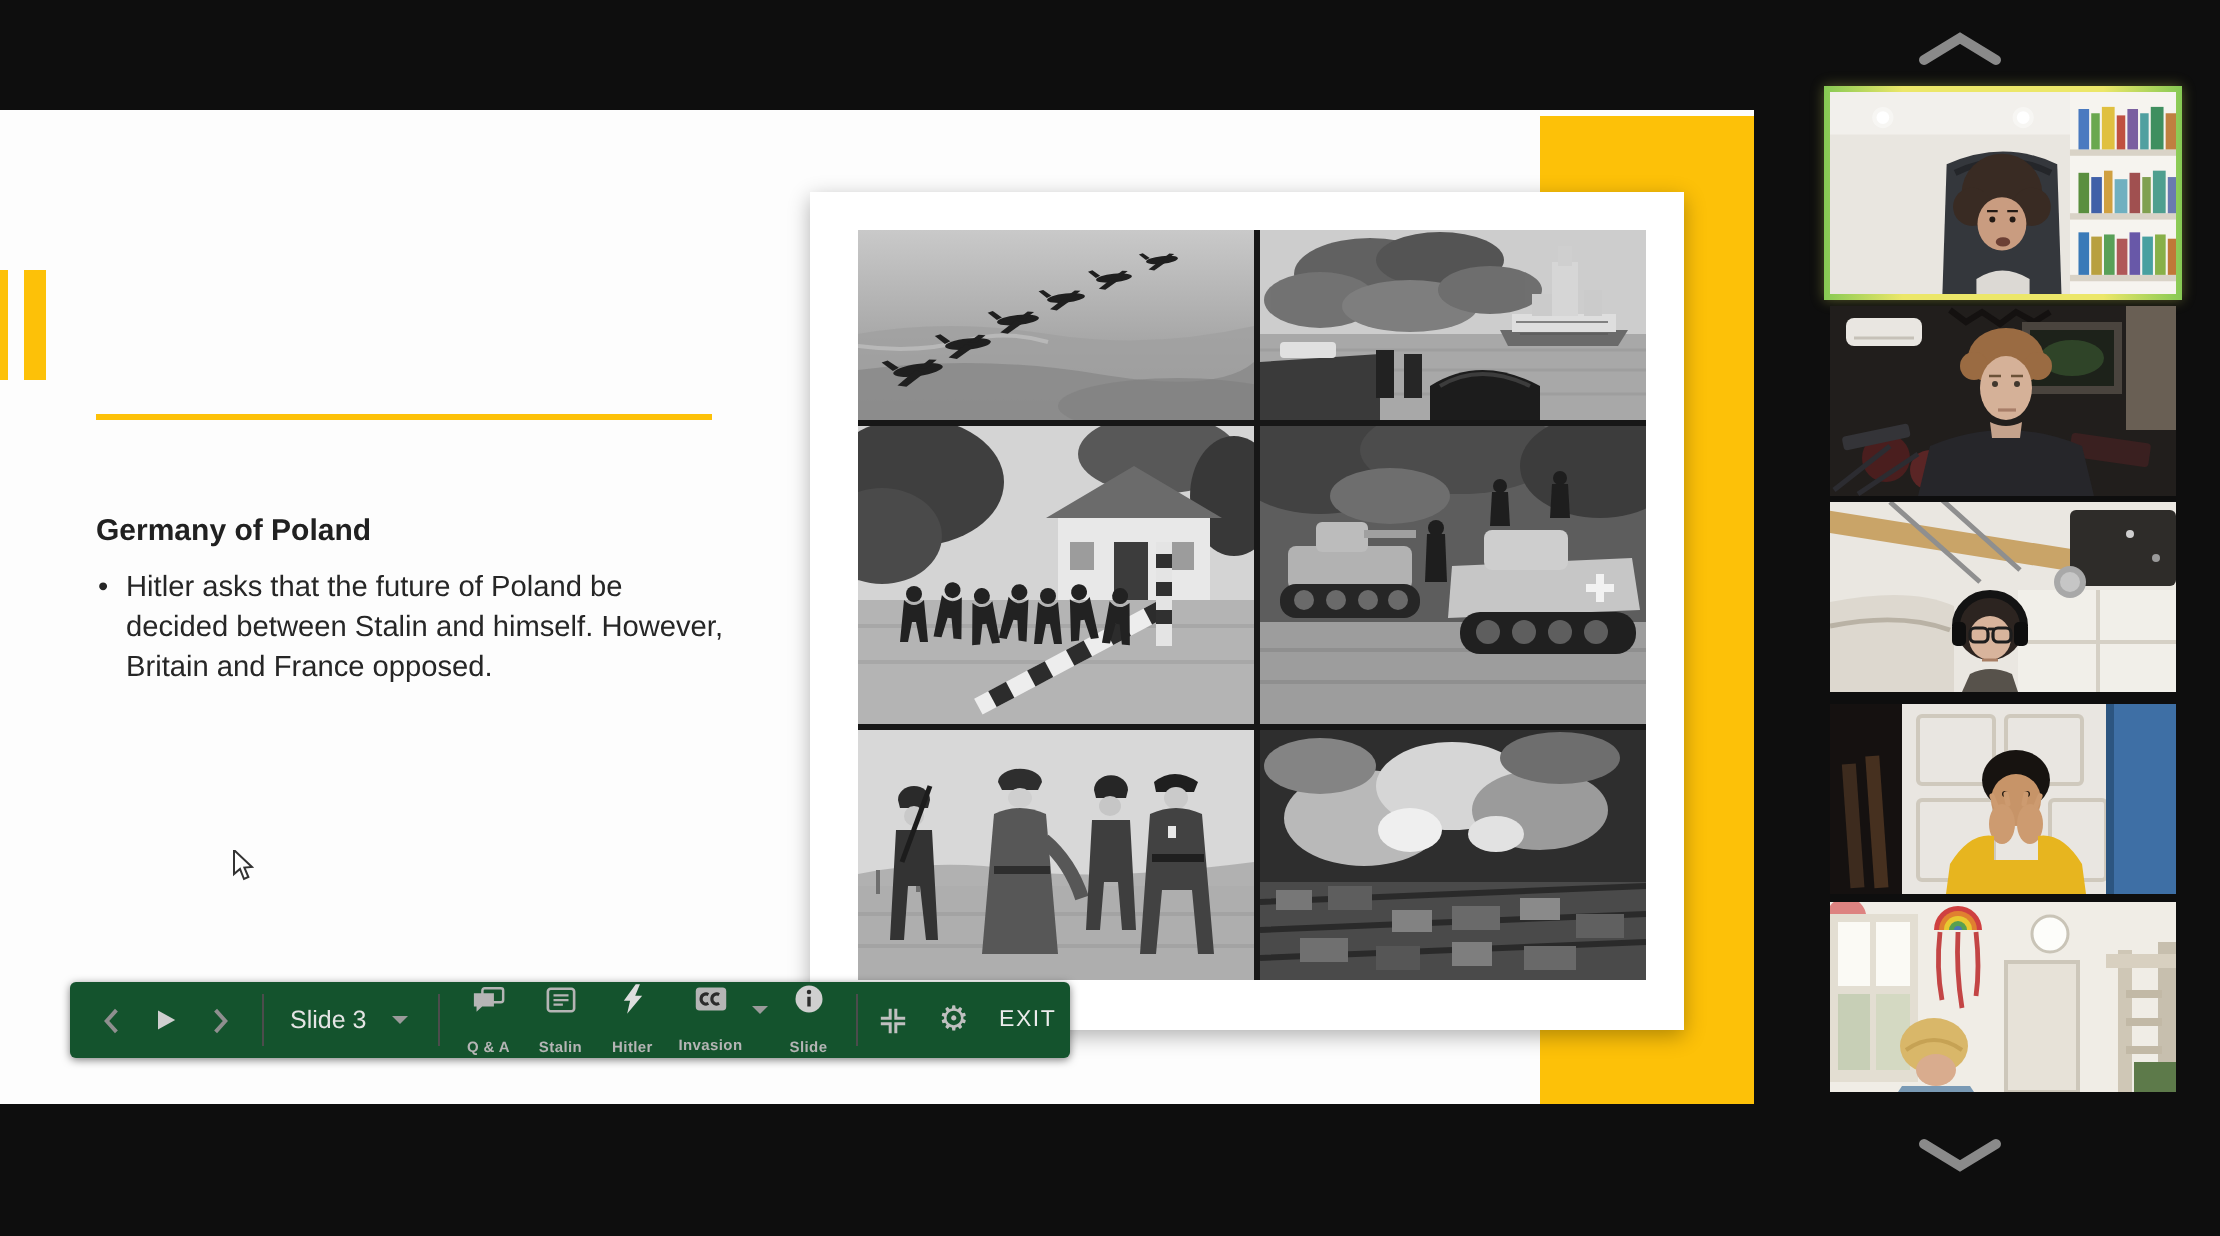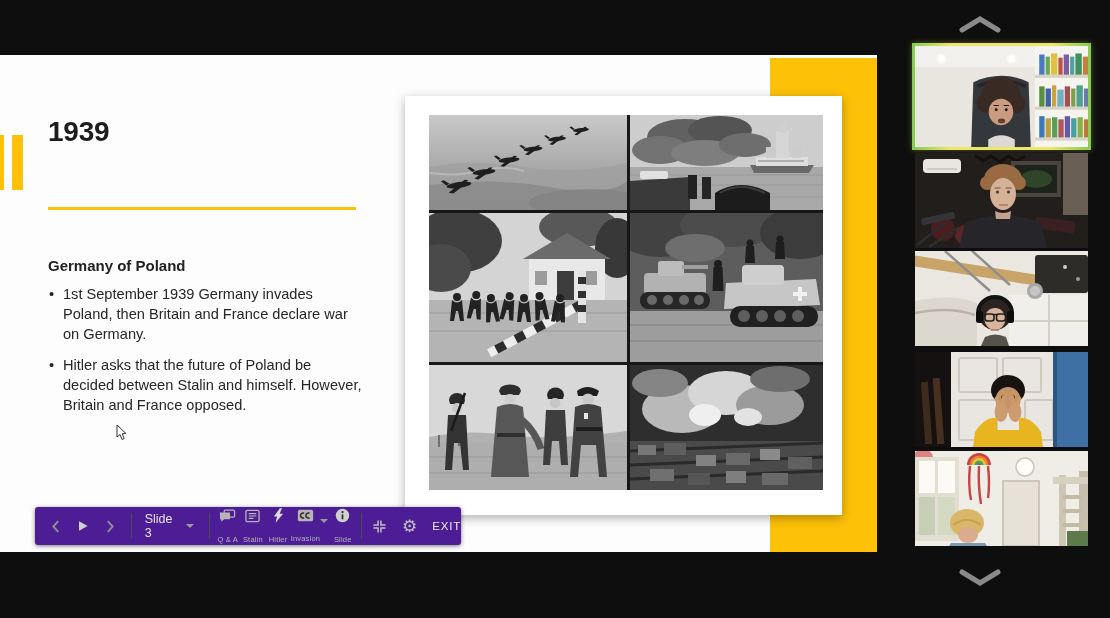--- a/index.html
+++ b/index.html
@@ -30,27 +30,27 @@
 
   
   .photo-card { left:405px; top:41px; width:437px; height:419px; background:#fff;
                 padding:19px 19px 25px 24px; box-shadow:0 3px 10px rgba(0,0,0,.30); }
   .collage { display:grid; width:394px; height:375px; background:#171717;
              grid-template-columns:198px 193px; grid-template-rows:95px 149px 125px; gap:3px; }
   .collage .cell { overflow:hidden; background:#777; }
   .collage svg { display:block; width:100%; height:100%; }
 
   
-  .toolbar { left:35px; top:452px; width:426px; height:38px; background:#4c1d95;
+  .toolbar { left:35px; top:436px; width:500px; height:38px; background:#14532d;
              border-radius:3px; display:flex; align-items:center;
              box-shadow:0 1px 4px rgba(0,0,0,.5); }
   .tb-div { width:1px; height:26px; background:#4c4c4c; }
   .tb-btn { display:flex; align-items:center; justify-content:center; cursor:default; }
   .tb-icon-btn { display:flex; flex-direction:column; align-items:center;
-                 justify-content:center; gap:12px; width:36px; color:#b5b5b5; }
+                 justify-content:center; gap:12px; width:36px; color:#b5b5b5;font-weight:bold; }
   .tb-icon-btn .lbl { font-size:7.5px; letter-spacing:.2px; white-space:nowrap; }
   .slide-indicator { color:#e4e4e4; font-size:12.5px; }
   .caret-down { width:0; height:0; border-left:4px solid transparent;
                 border-right:4px solid transparent; border-top:4.5px solid #9a9a9a; }
   .exit-label { color:#ececec; font-size:11.5px; letter-spacing:.8px; }
   .gear-glyph { color:#c0c0c0; font-size:17px; line-height:1; font-family:"DejaVu Sans", sans-serif; }
 
   
   .filmstrip { left:877px; top:0; width:233px; height:618px; background:#0e0e0e; }
   .strip-scroll { left:75px; width:56px; height:24px; display:flex;
@@ -73,27 +73,25 @@
 
   <div class="abs canvas">
 
     <div class="abs yellow y-strip"></div>
     <div class="abs yellow y-top"></div>
     <div class="abs yellow y-bottom"></div>
     <div class="abs yellow accent-a"></div>
     <div class="abs yellow accent-b"></div>
 
     <div class="abs slide-title">
-      <div>1939</div>
     </div>
     <div class="abs title-rule"></div>
 
     <div class="abs slide-heading">Germany of Poland</div>
     <ul class="abs bullets">
-      <li>1st September 1939 Germany invades Poland, then Britain and France declare war on Germany.</li>
       <li>Hitler asks that the future of Poland be decided between Stalin and himself. However, Britain and France opposed.</li>
     </ul>
 
     <div class="abs photo-card">
       <div class="collage">
 
         <div class="cell">
           <svg viewBox="0 0 198 95" preserveAspectRatio="none">
             <defs>
                 <linearGradient id="g1" x1="0" y1="0" x2="0" y2="1">

